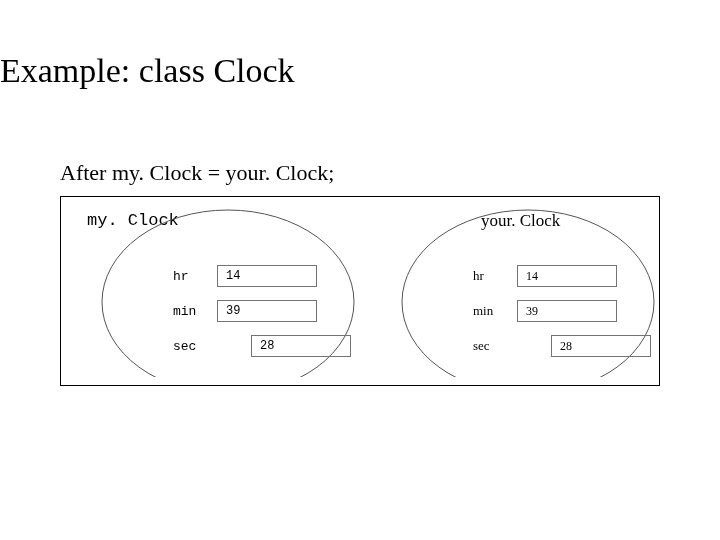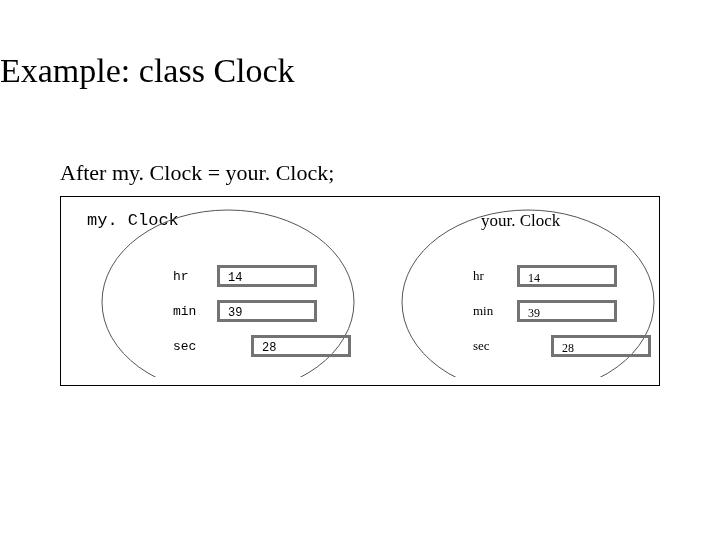--- a/index.html
+++ b/index.html
@@ -67,21 +67,21 @@
     margin-left: 24px;
   }
   .row1 { top: 60px; }
   .row2 { top: 95px; }
   .row3 { top: 130px; gap: 48px; }
   .lbl {
     width: 30px;
     text-align: left;
   }
   .box {
-    border: 3px solid #737373;
+    border: 1px solid #737373;
     width: 100px;
     height: 22px;
     line-height: 20px;
     padding-left: 8px;
     font-size: 12px;
   }
   .footer {
     position: absolute;
     bottom: 30px;
     width: 100%;

